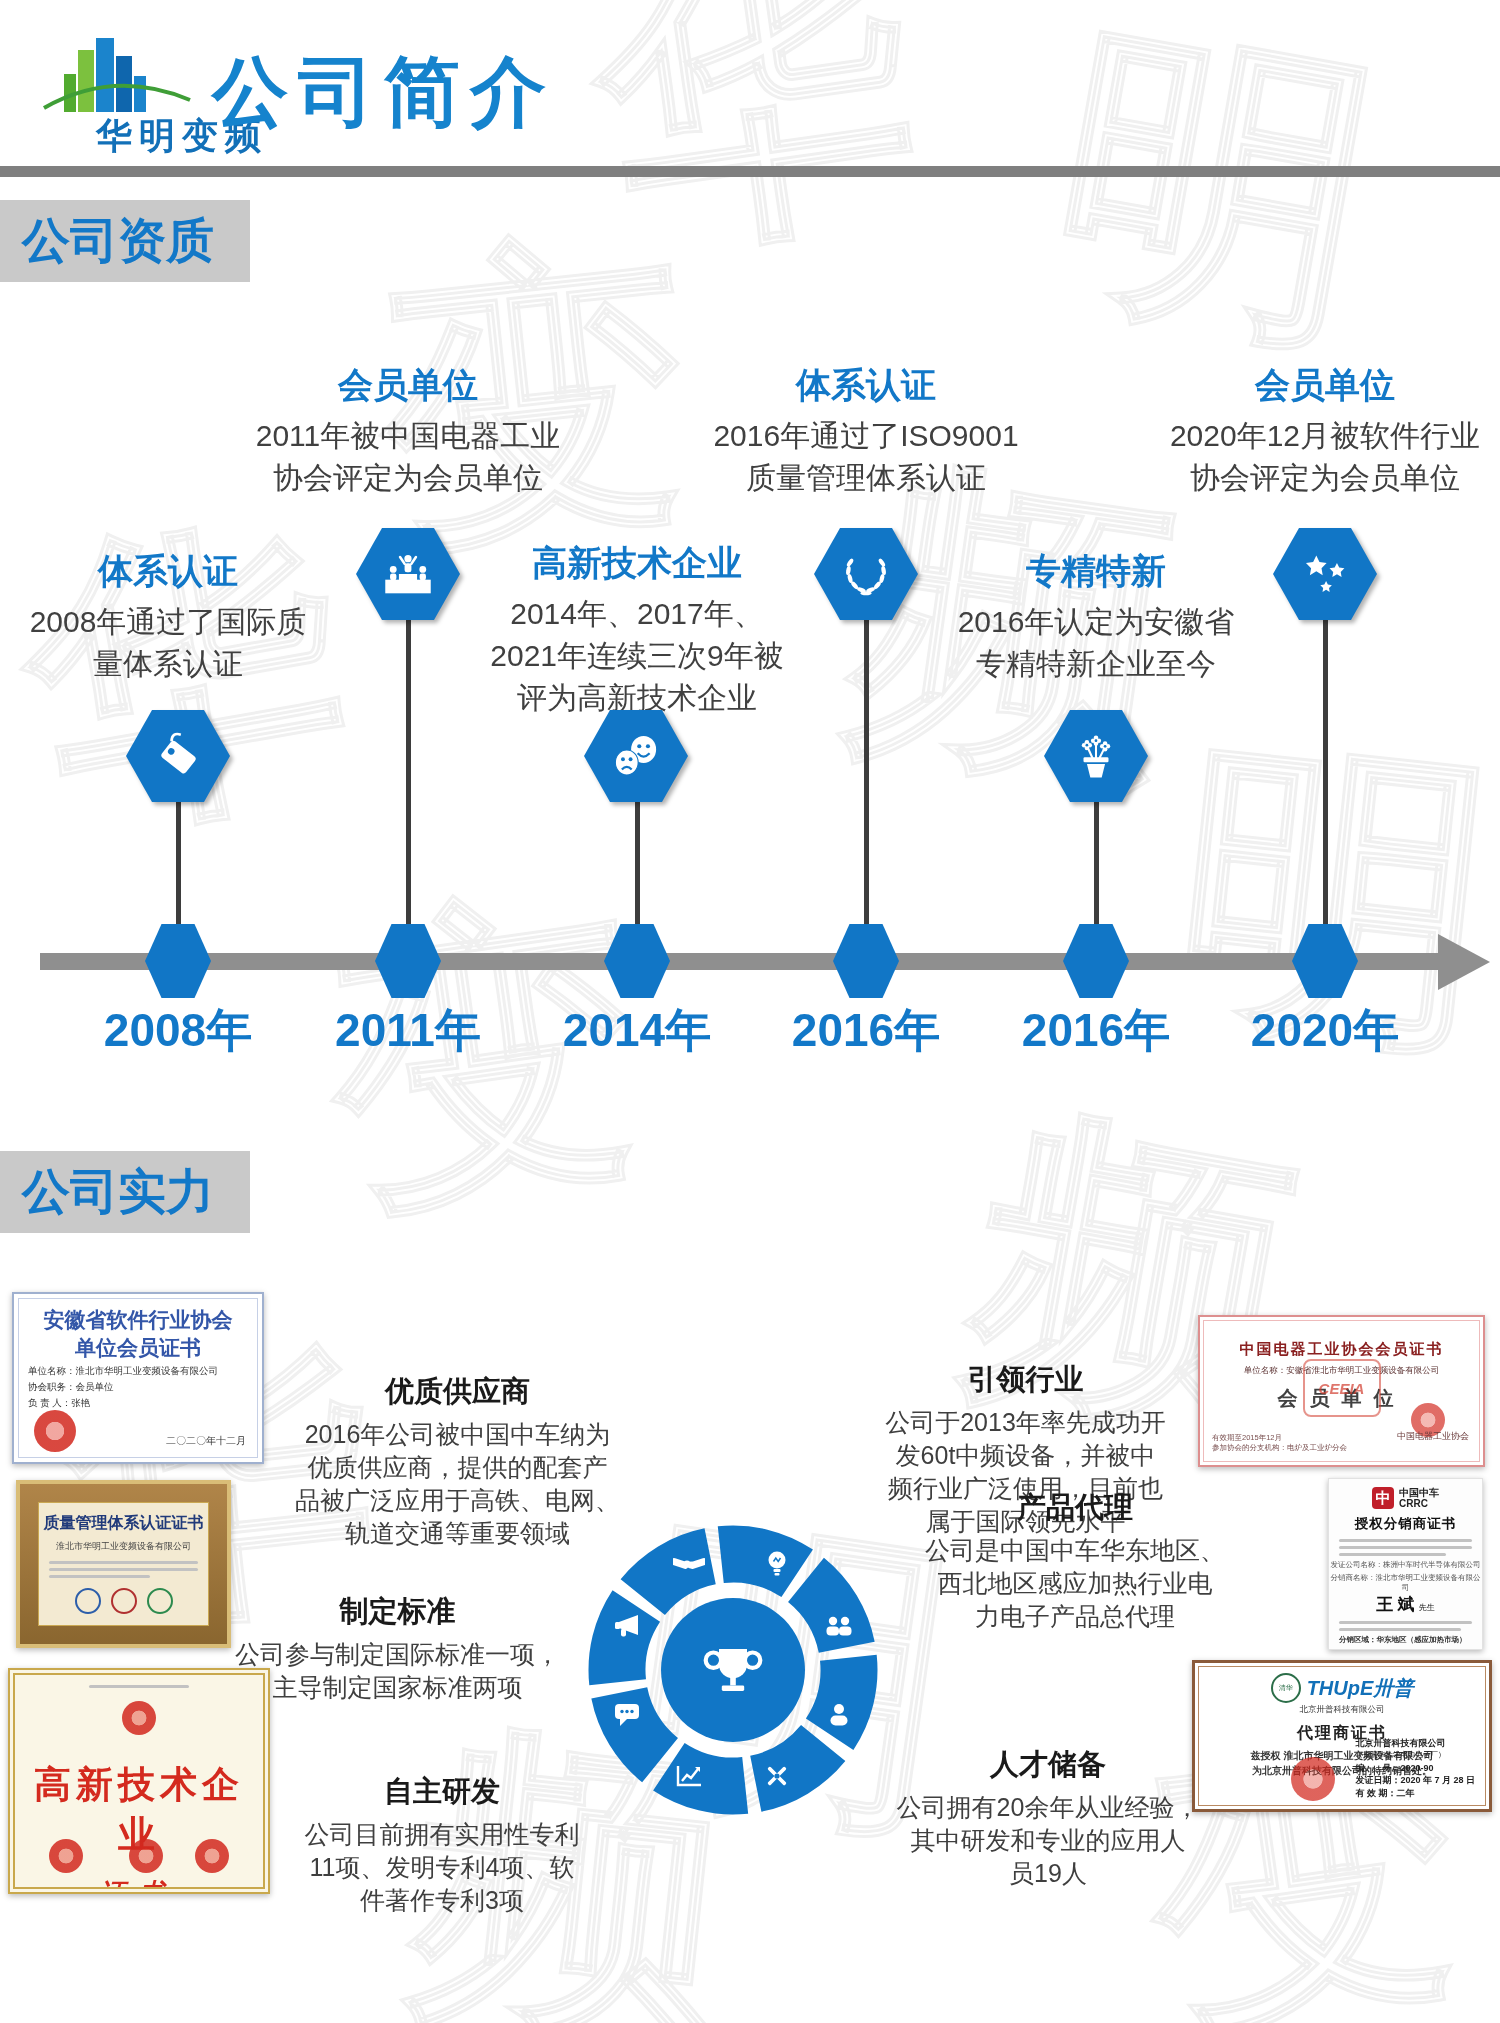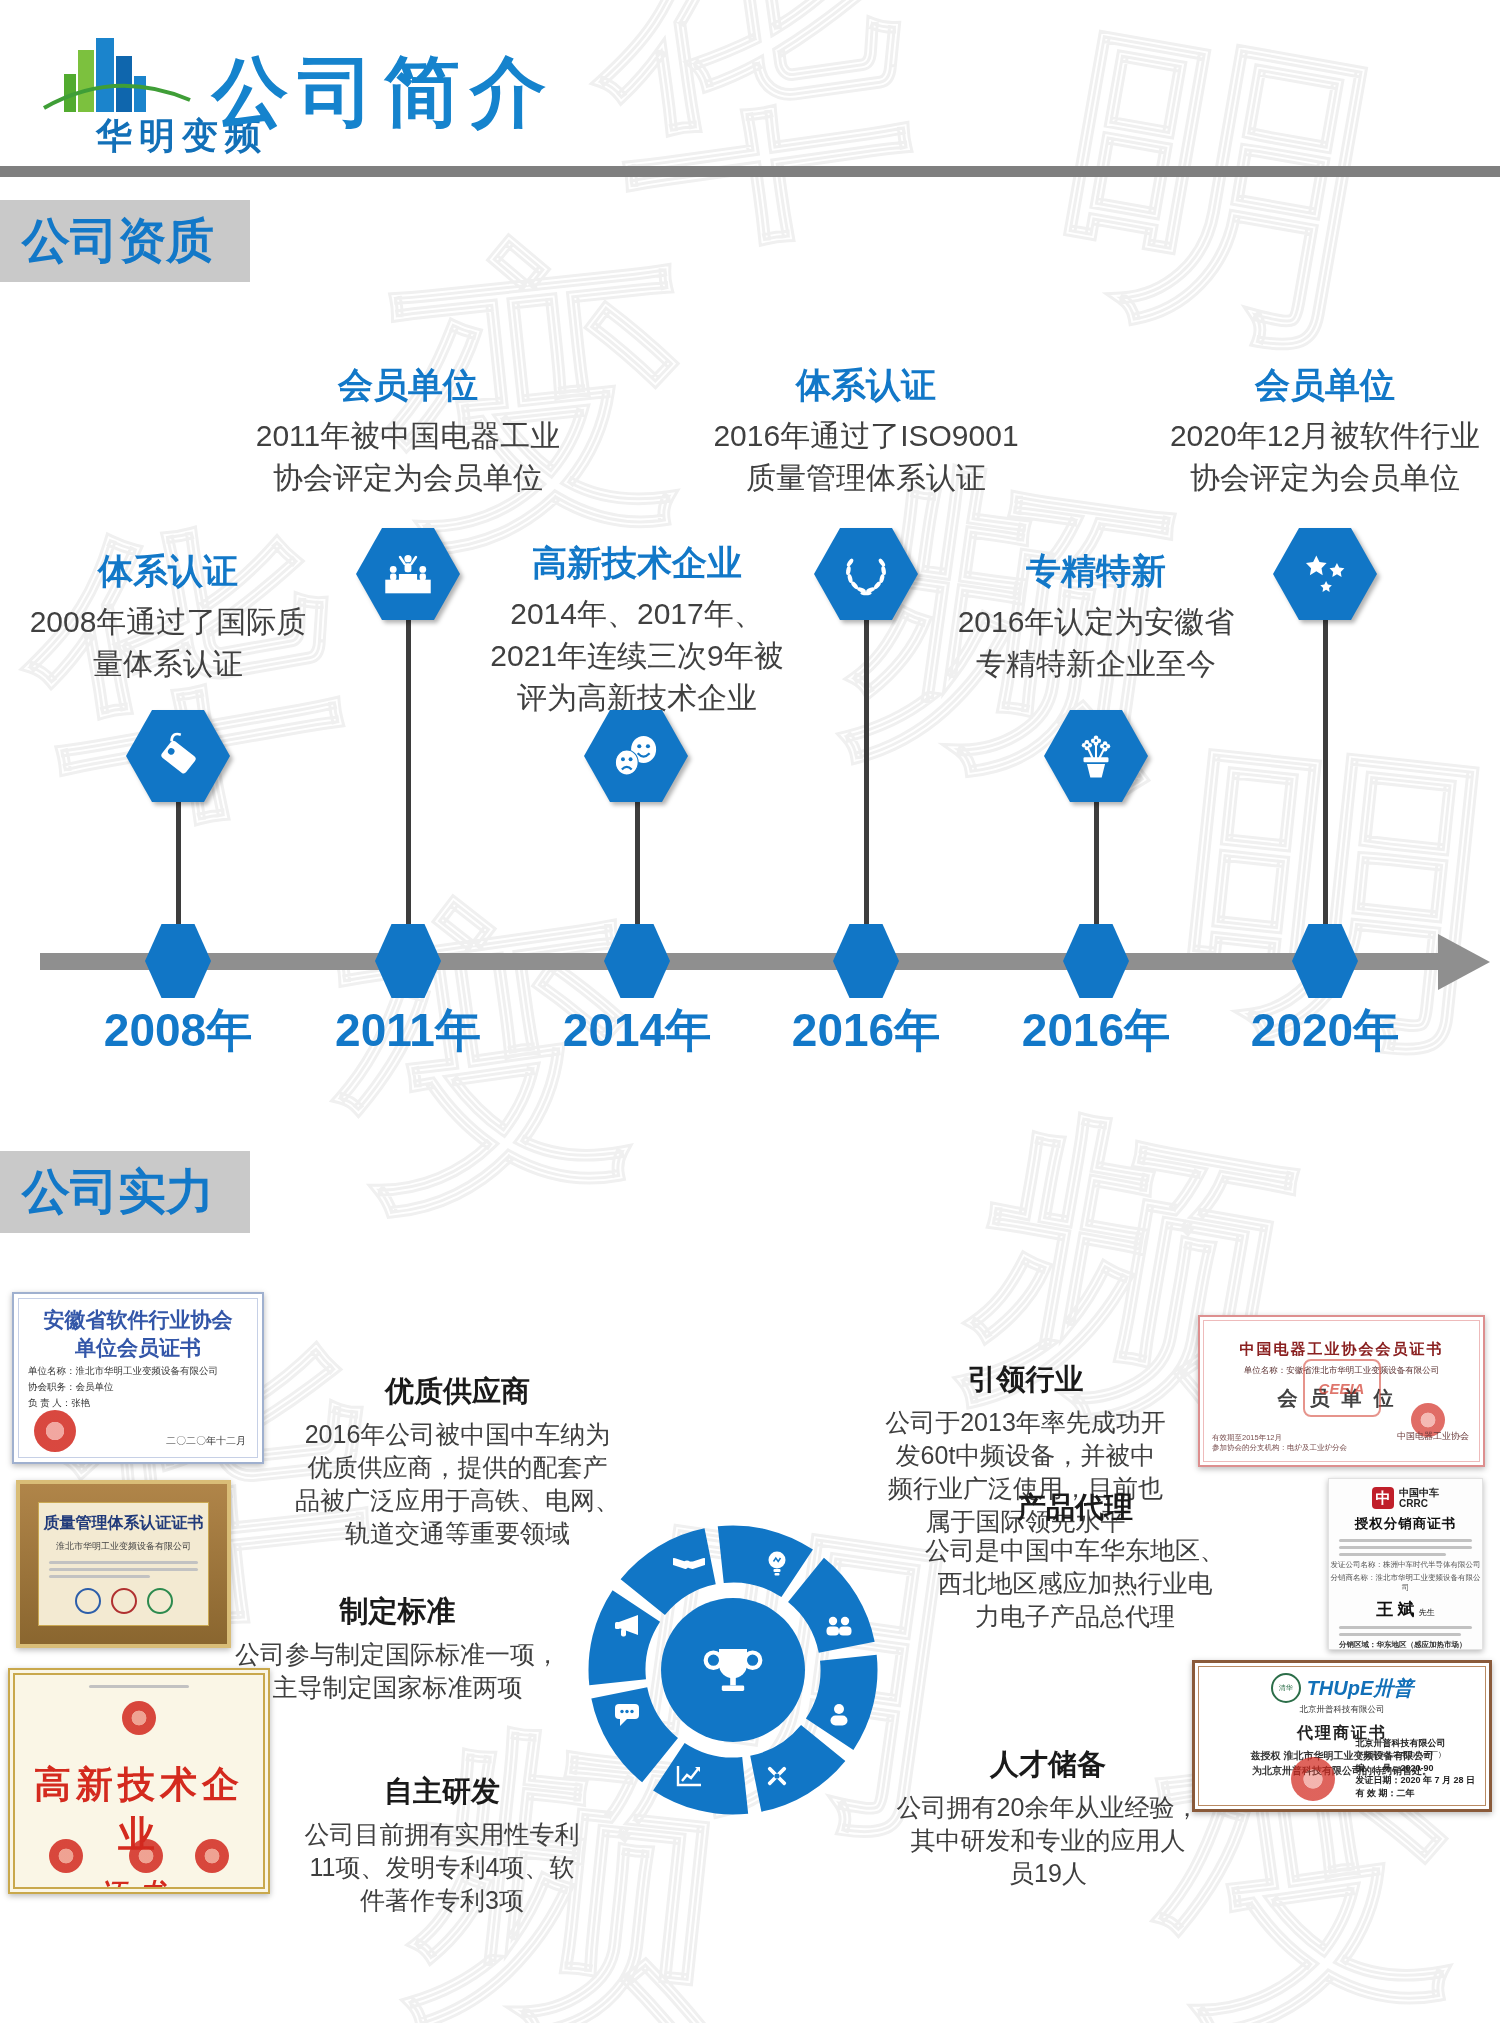--- a/index.html
+++ b/index.html
@@ -74,21 +74,21 @@
   .ceeia-logo{position:absolute;left:50%;top:42px;transform:translateX(-50%);width:74px;height:54px;border:2px solid rgba(210,60,45,.55);
               border-radius:8px;display:flex;align-items:center;justify-content:center;
               color:rgba(210,60,45,.7);font-size:15px;font-weight:bold;font-style:italic;}
   .cert-crrc{padding-top:8px;text-align:center;border:1px solid #e2e2e2;background:#fdfdfd;}
   .crrc-logo{display:flex;align-items:center;justify-content:center;gap:5px;}
   .crrc-sq{width:22px;height:22px;background:#c01f2a;border-radius:4px;color:#fff;font-size:15px;font-weight:bold;
            display:flex;align-items:center;justify-content:center;}
   .crrc-txt{font-size:10px;font-weight:bold;color:#222;text-align:left;line-height:11px;}
   .cert-crrc .t{font-size:13.5px;font-weight:bold;color:#111;margin-top:6px;letter-spacing:1px;}
   .cert-crrc .s{font-size:7.5px;color:#555;margin-top:3px;}
-  .cert-crrc .name{font-size:17px;font-weight:bold;color:#111;margin-top:5px;
+  .cert-crrc .name{font-size:17px;font-weight:bold;color:#111;
                    font-family:"Liberation Serif","DejaVu Serif",serif;}
   .cert-crrc .name small{font-size:8px;font-weight:normal;}
   .cert-crrc .foot{font-size:7.5px;color:#333;text-align:left;margin:2px 0 0 10px;font-weight:bold;}
   .cert-thupe{border:3px solid #8a5a3a;outline:1px solid #b98a62;outline-offset:-7px;text-align:center;padding-top:10px;}
   .thupe-row{display:flex;align-items:center;justify-content:center;gap:6px;}
   .thupe-em{width:26px;height:26px;border:2px solid #2c6e49;border-radius:50%;color:#2c6e49;font-size:7px;
             display:flex;align-items:center;justify-content:center;}
   .thupe-name{font-size:20px;font-weight:bold;font-style:italic;color:#1270b8;}
   .thupe-sub{font-size:8.5px;color:#333;text-align:center;margin-top:1px;}
   .cert-thupe .t{font-size:16px;font-weight:bold;color:#222;margin-top:7px;letter-spacing:2px;}

